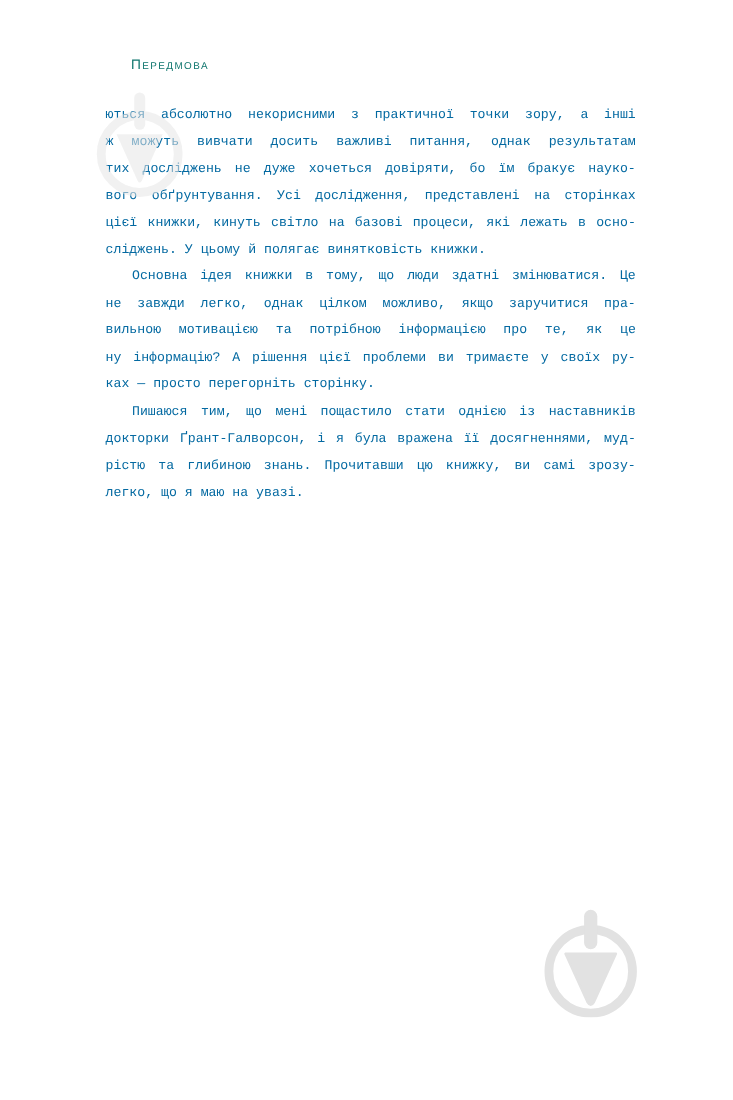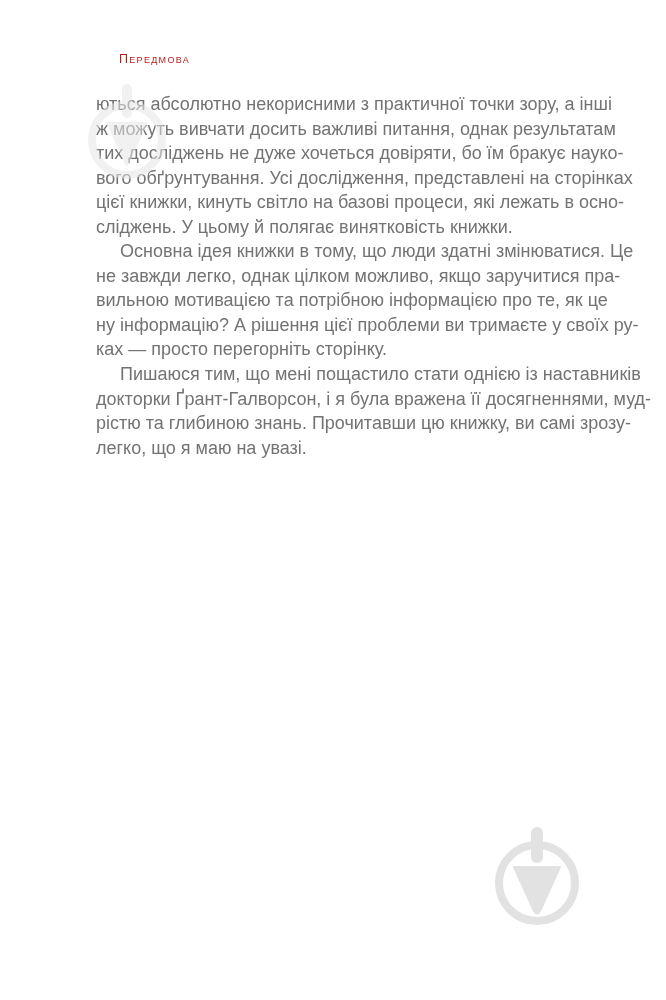--- a/index.html
+++ b/index.html
@@ -20,32 +20,32 @@
     background: #ffffff;
   }
   .running-head {
     position: absolute;
     left: 119px;
     top: 51px;
     font-family: "Liberation Sans", "DejaVu Sans", sans-serif;
     font-size: 12.5px;
     letter-spacing: 1.3px;
     font-variant: small-caps;
-    color: #b91c1c;
+    color: #0f766e;
     line-height: 16px;
     white-space: nowrap;
   }
   .body-text {
     position: absolute;
     left: 96px;
     top: 92px;
     width: 482px;
-    font-family: Liberation Sans, sans-serif;
-    font-size: 18px;
-    color: #737373;
+    font-family: Liberation Mono, monospace;
+    font-size: 12px;
+    color: #0369a1;
   }
   .line {
     display: block;
     height: 24.55px;
     line-height: 24.55px;
     white-space: nowrap;
     text-align: justify;
     text-align-last: justify;
     overflow: visible;
   }

